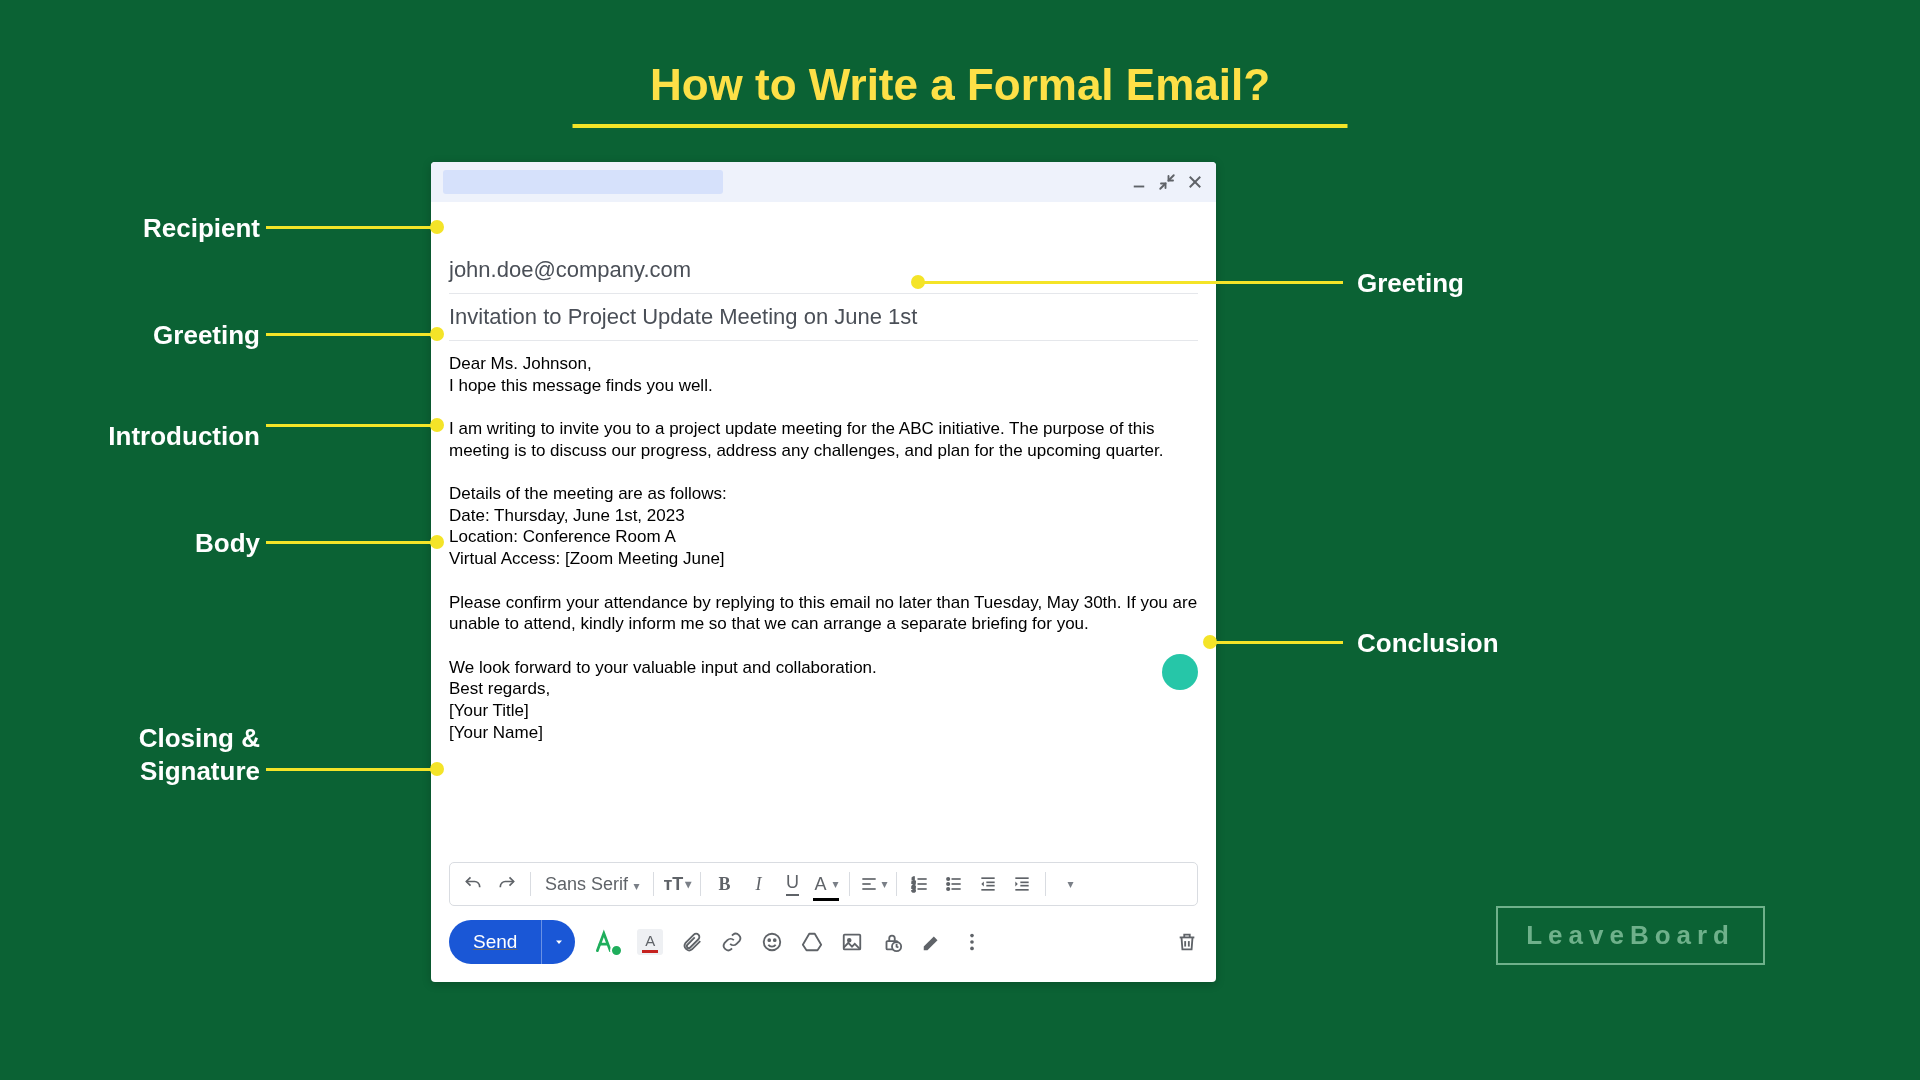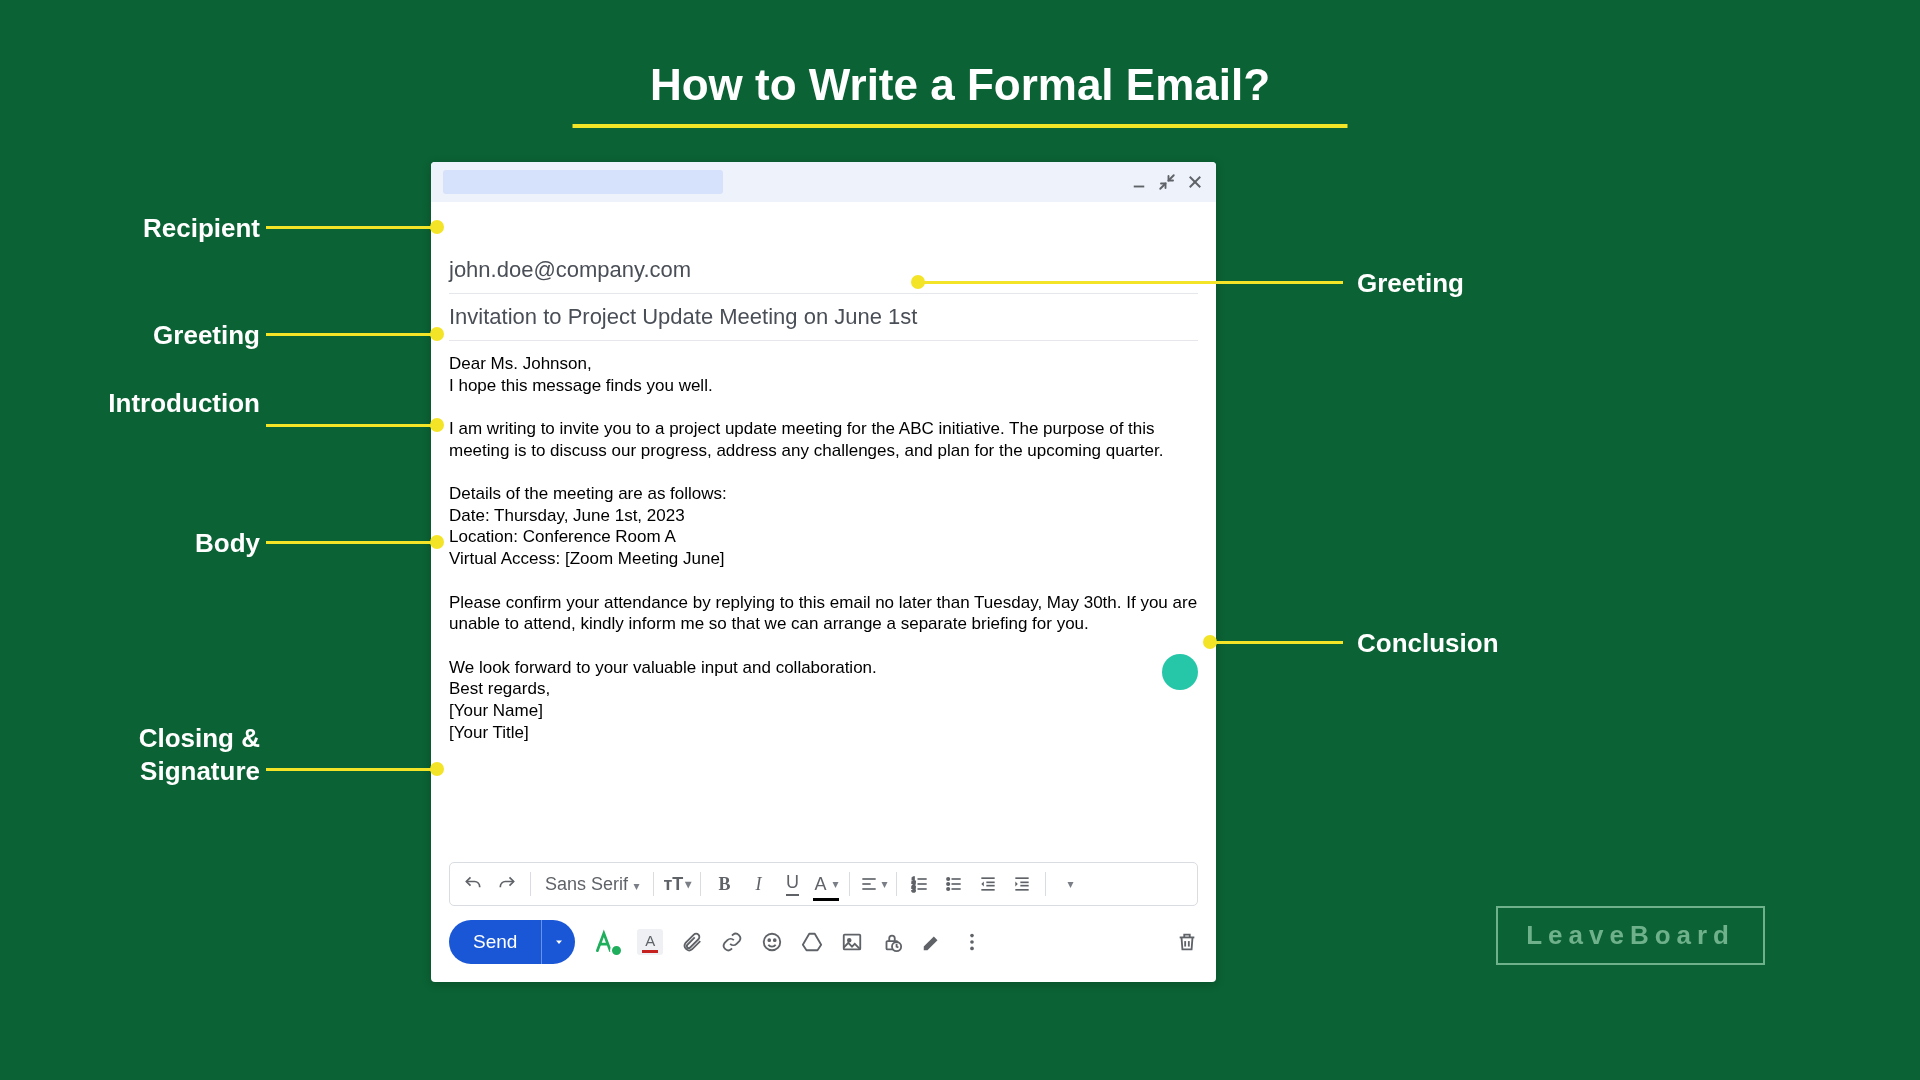--- a/index.html
+++ b/index.html
@@ -9,21 +9,21 @@
     height: 1080px;
     font-family: "Helvetica Neue", Arial, sans-serif;
     position: relative;
     overflow: hidden;
   }
   .title {
     position: absolute;
     top: 60px;
     left: 50%;
     transform: translateX(-50%);
-    color: #ffffff;
+    color: #fde047;
     font-size: 44px;
     font-weight: 700;
     text-align: center;
   }
   .title-underline {
     position: absolute;
     top: 124px;
     left: 50%;
     transform: translateX(-50%);
     width: 775px;
@@ -108,21 +108,21 @@
   .color-a { position: relative; }
   .color-a .redbar { position: absolute; bottom: -2px; left: 2px; right: 2px; height: 3px; background: #000; }
 
   .toolbar-actions {
     display: flex;
     align-items: center;
     padding: 0 18px 18px 18px;
     gap: 18px;
     color: #5f6368;
   }
-  .send-group { display: flex; }
+  .send-group { display: flex; text-decoration: underline; }
   .send-btn {
     background: #1a57d6;
     color: #fff;
     border-radius: 22px 0 0 22px;
     height: 44px;
     padding: 0 24px;
     display: flex;
     align-items: center;
     font-size: 19px;
     font-weight: 500;
@@ -245,22 +245,22 @@
     <div class="gap"></div>
     <p>Details of the meeting are as follows:</p>
     <p>Date: Thursday, June 1st, 2023</p>
     <p>Location: Conference Room A</p>
     <p>Virtual Access: [Zoom Meeting June]</p>
     <div class="gap"></div>
     <p>Please confirm your attendance by replying to this email no later than Tuesday, May 30th. If you are unable to attend, kindly inform me so that we can arrange a separate briefing for you.</p>
     <div class="gap"></div>
     <p>We look forward to your valuable input and collaboration.</p>
     <p>Best regards,</p>
+    <p>[Your Title]</p>
     <p>[Your Name]</p>
-    <p>[Your Title]</p>
     <div class="teal-peek" style="right:18px; top:492px;"></div>
   </div>
 
   <div class="toolbar-formatting">
     <div class="tf-btn">
       <svg viewBox="0 0 24 24" width="20" height="20" fill="none" stroke="#5f6368" stroke-width="2">
           <path d="M9 14L4 9l5-5"></path>
           <path d="M4 9h10a6 6 0 016 6v1"></path>
         </svg>
     </div>
@@ -420,21 +420,21 @@
 </div>
 
 <div class="annotation ann-left" style="top:213px; left:0;">Recipient</div>
 <div class="conn-line" style="top:226px; left:266px; width:171px;"></div>
 <div class="conn-dot" style="top:227px; left:437px;"></div>
 
 <div class="annotation ann-left" style="top:320px; left:0;">Greeting</div>
 <div class="conn-line" style="top:333px; left:266px; width:171px;"></div>
 <div class="conn-dot" style="top:334px; left:437px;"></div>
 
-<div class="annotation ann-left" style="top:388px; left:0;">Introduction</div>
+<div class="annotation ann-left" style="top:421px; left:0;">Introduction</div>
 <div class="conn-line" style="top:424px; left:266px; width:171px;"></div>
 <div class="conn-dot" style="top:425px; left:437px;"></div>
 
 <div class="annotation ann-left" style="top:528px; left:0;">Body</div>
 <div class="conn-line" style="top:541px; left:266px; width:171px;"></div>
 <div class="conn-dot" style="top:542px; left:437px;"></div>
 
 <div class="annotation ann-left" style="top:722px; left:0; line-height:1.25;">
   <span style="white-space:pre-line;">Closing &amp;
 Signature</span>

